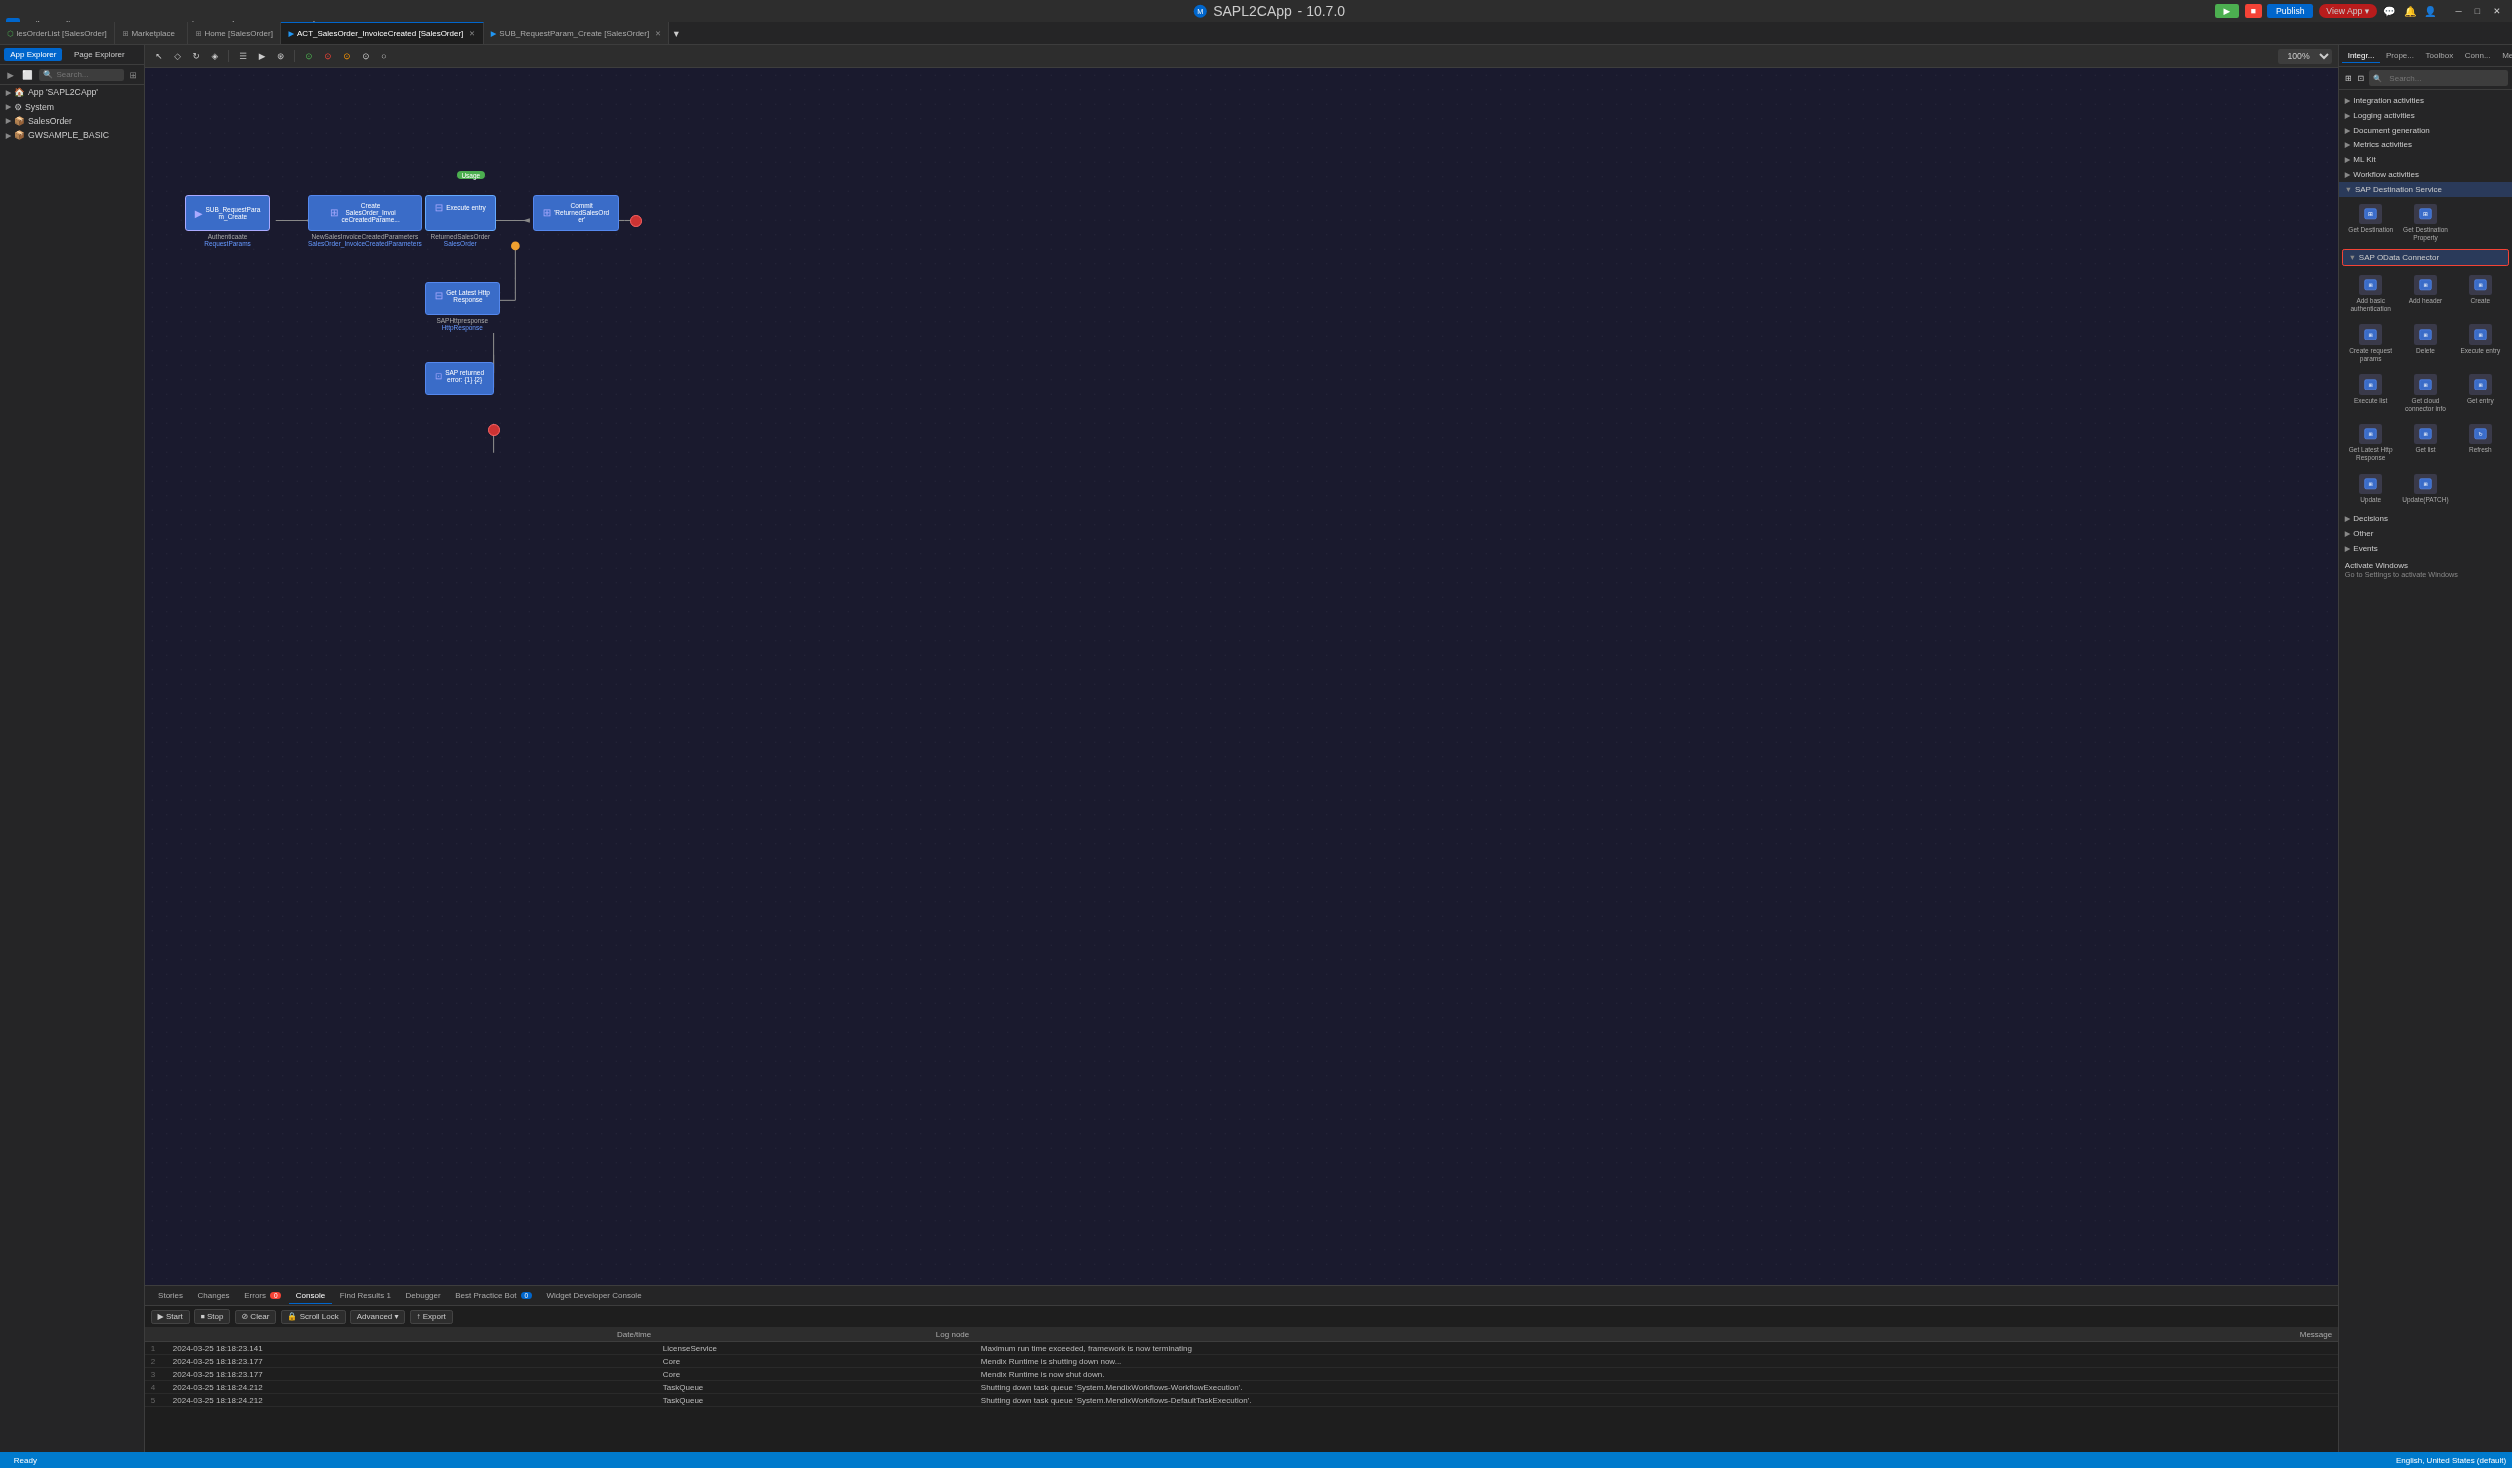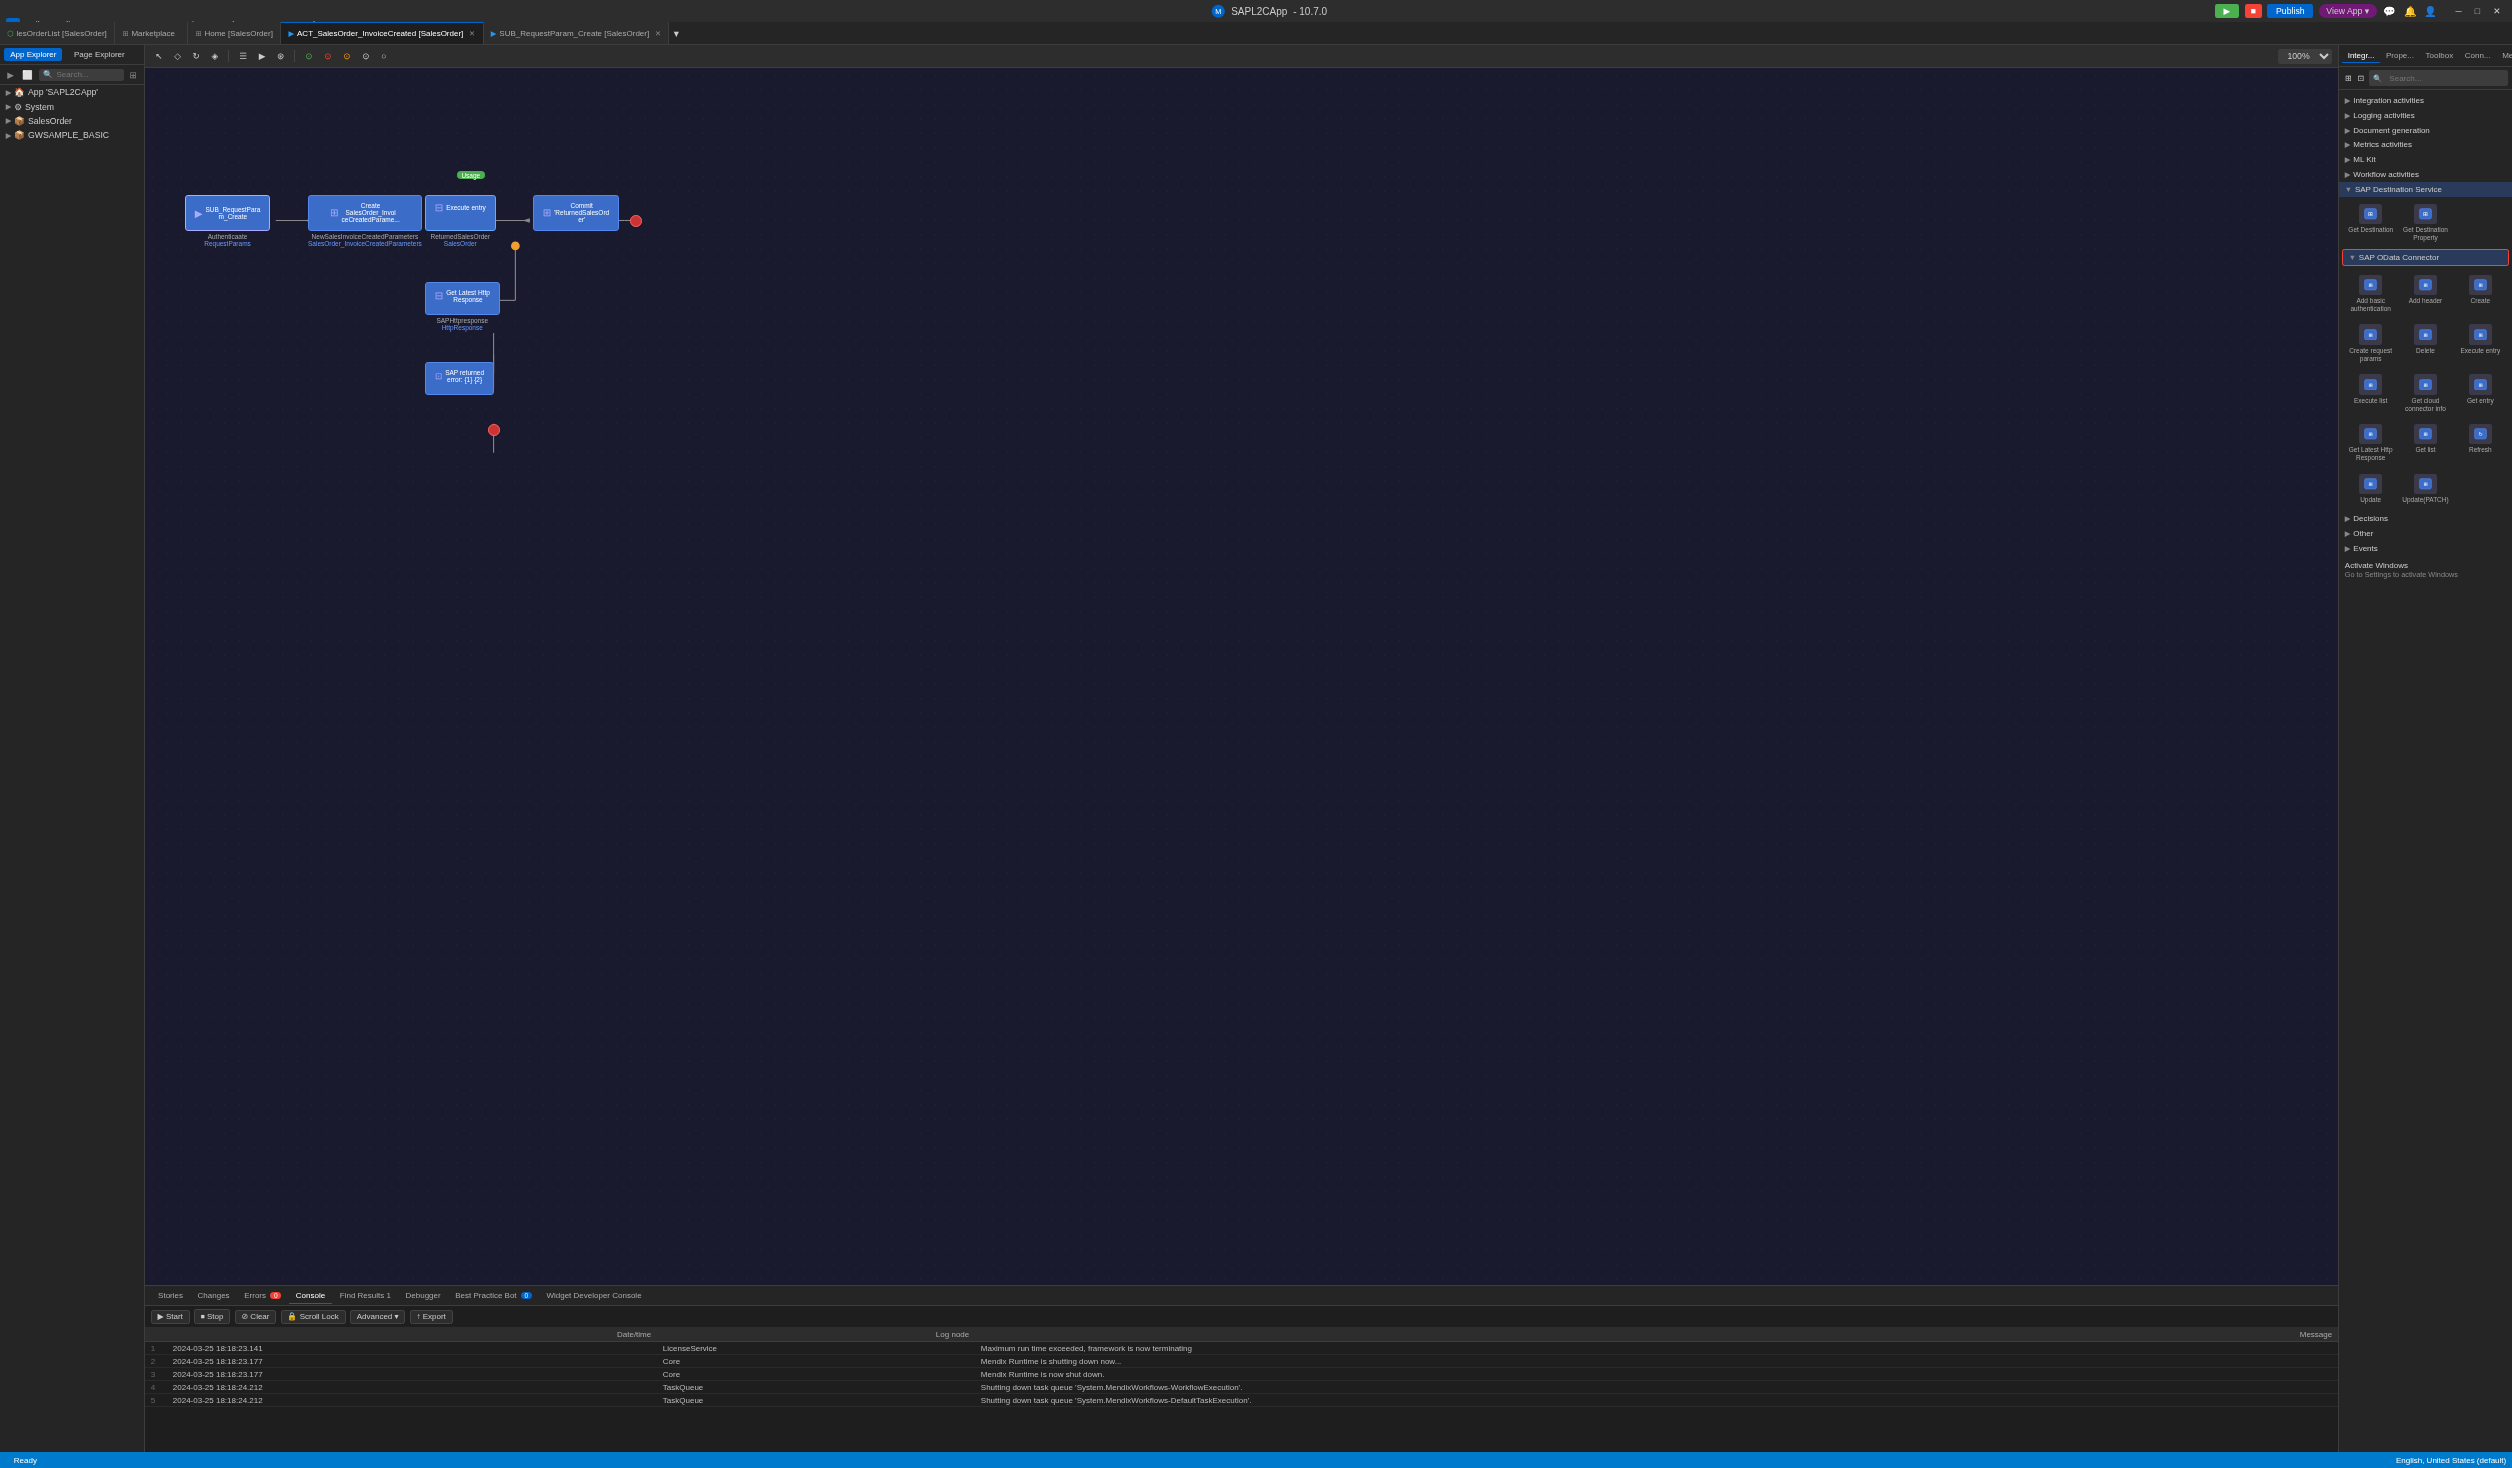--- a/index.html
+++ b/index.html
@@ -5,26 +5,26 @@
     * { box-sizing: border-box; margin: 0; padding: 0; }
     body { font-family: 'Segoe UI', Arial, sans-serif; font-size: 8.7px; background: #1e1e1e; color: #ccc; overflow: hidden; height: 100vh; display: flex; flex-direction: column; }
 
     
     .title-bar { height: 22px; background: #2d2d2d; display: flex; align-items: center; padding: 0 5.8px; gap: 5.8px; flex-shrink: 0; }
     .title-bar-left { display: flex; align-items: center; gap: 4.4px; margin-top: 28px; }
     .title-app-icon { width: 14.5px; height: 14.5px; background: #0066cc; border-radius: 2.2px; display: flex; align-items: center; justify-content: center; color: white; font-size: 7.3px; font-weight: bold; }
     .title-menu { display: flex; gap: 1.5px; }
     .title-menu-item { padding: 1.5px 5.8px; color: #ccc; cursor: pointer; border-radius: 2.2px; font-size: 8.7px; }
     .title-center { flex: 1; display: flex; align-items: center; justify-content: center; gap: 5.8px; }
-    .title-text { color: #ccc; font-size: 10px; }
+    .title-text { color: #ccc; font-size: 14px; }
     .title-right { display: flex; align-items: center; gap: 5.8px; }
     .run-btn { background: #4caf50; color: white; border: none; padding: 2.2px 8.7px; border-radius: 2.2px; cursor: pointer; font-size: 8.7px; display: flex; align-items: center; gap: 2.9px; }
     .stop-btn { background: #f44336; color: white; border: none; padding: 2.2px 5.8px; border-radius: 2.2px; cursor: pointer; font-size: 8.7px; }
     .publish-btn { background: #0066cc; color: white; border: none; padding: 2.2px 8.7px; border-radius: 2.2px; cursor: pointer; font-size: 8.7px; }
-    .view-app-btn { background: #701a75; color: #ccc; border: none; padding: 2.2px 7.3px; border-radius: 7px; cursor: pointer; font-size: 8.7px; }
+    .view-app-btn { background: #b91c1c; color: #ccc; border: none; padding: 2.2px 7.3px; border-radius: 7px; cursor: pointer; font-size: 8.7px; }
     .title-icons { display: flex; align-items: center; gap: 4.4px; }
     .icon-btn { background: none; border: none; color: #ccc; cursor: pointer; padding: 1.5px; font-size: 10.2px; }
     .win-controls { display: flex; align-items: center; gap: 1.5px; margin-left: 5.8px; }
     .win-btn { background: none; border: none; color: #ccc; cursor: pointer; padding: 2.9px 5.8px; font-size: 8.7px; }
 
     
     .tab-bar { height: 23px; background: #252526; display: flex; align-items: center; border-bottom: 0.7px solid #3d3d3d; flex-shrink: 0; overflow: hidden; }
     .tab { display: flex; align-items: center; gap: 2.9px; padding: 0 7.3px; height: 100%; border-right: 0.7px solid #3d3d3d; cursor: pointer; white-space: nowrap; font-size: 8px; color: #aaa; background: #2d2d2d; min-width: 73px; }
     .tab.active { background: #1e1e1e; color: #fff; border-top: 1.5px solid #0066cc; }
     .tab-close { color: #888; font-size: 7.3px; margin-left: 2.9px; }

